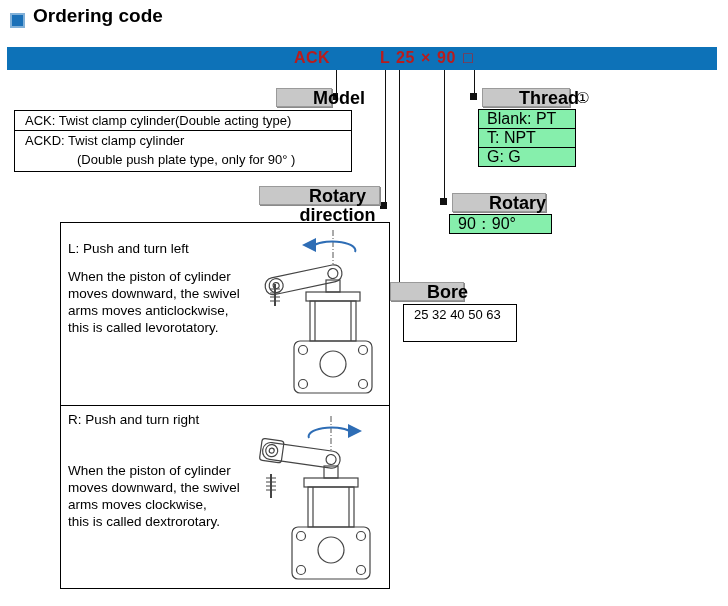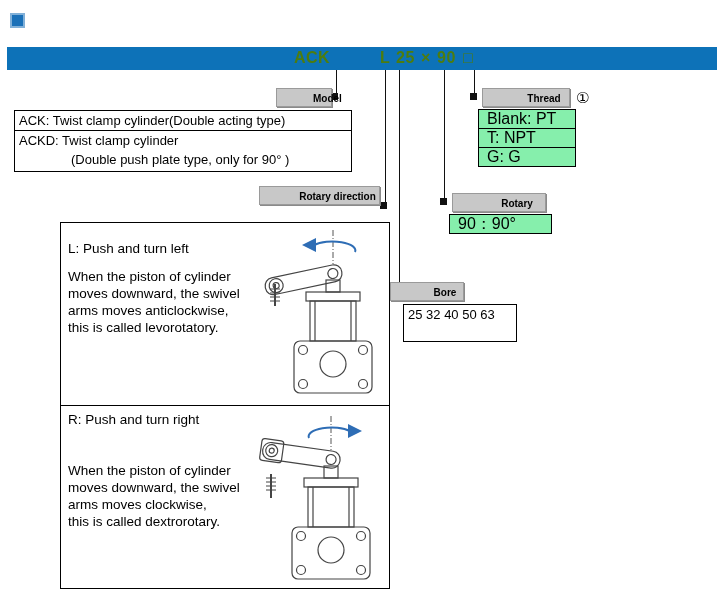--- a/index.html
+++ b/index.html
@@ -12,52 +12,53 @@
   body{font-family:"Liberation Sans","DejaVu Sans",sans-serif;color:#000;}
   #page{position:relative;width:728px;height:606px;background:#fff;overflow:hidden;}
 
   
   .hdr-icon{position:absolute;left:10px;top:13px;width:15px;height:15px;background:#1a70b8;
             box-shadow:inset 0 0 0 2px rgba(255,255,255,.45), inset 0 0 0 4px #1a70b8;}
   .page-title{position:absolute;left:33px;top:5px;font-size:19px;font-weight:bold;}
 
   
   .banner{position:absolute;left:7px;top:47px;width:710px;height:23px;background:var(--banner-bg);}
-  .code-seg{position:absolute;top:49px;color:#4d7c0f;font-weight:bold;font-size:16px;letter-spacing:.5px;z-index:3;}
+  .code-seg{position:absolute;top:49px;color:#b91c1c;font-weight:bold;font-size:16px;letter-spacing:.5px;z-index:3;}
 
   
   .vline{position:absolute;width:1px;background:var(--line-color);}
   .jsq{position:absolute;width:7px;height:7px;background:var(--line-color);}
 
   
   .glabel{position:absolute;height:19px;line-height:19px;background:var(--label-bg);
           border:1px solid #9a9a9a;box-shadow:1px 1px 0 #8a8a8a;
-          font-weight:bold;font-size:10px;text-align:center;box-sizing:border-box;padding-left:36px;}
+          font-weight:bold;font-size:18px;text-align:center;box-sizing:border-box;padding-left:36px;}
   .circnum{position:absolute;font-size:15px;line-height:19px;}
 
   
   .wbox{position:absolute;border:1px solid #000;background:#fff;box-sizing:border-box;
-        font-size:13px;line-height:19px;padding:0 4px;}
+        font-size:13px;line-height:19px;padding:0 10px;}
   .tcell{border:1px solid #000;background:#86efac;box-sizing:border-box;height:20px;line-height:18px;
          font-size:16px;padding:0 8px;margin-top:-1px;}
   .tcol{position:absolute;}
 
   
   .bigbox{position:absolute;left:60px;top:222px;width:330px;height:367px;border:1px solid #000;box-sizing:border-box;background:#fff;}
   .hdiv{position:absolute;left:60px;top:405px;width:330px;height:1px;background:#000;}
   .sec-title{position:absolute;font-size:13.5px;}
   .desc{position:absolute;font-size:13.5px;line-height:17px;white-space:pre-line;}
   .drawing{position:absolute;}
 </style>
 </head>
 <body>
 
 <div id="page">
 
   <div class="hdr-icon"></div>
+  <div class="page-title">Ordering code</div>
 
   <div class="banner"></div>
   <span class="code-seg" style="left:294px">ACK</span>
   <span class="code-seg" style="left:380px">L</span>
   <span class="code-seg" style="left:396px">25</span>
   <span class="code-seg" style="left:421px">×</span>
   <span class="code-seg" style="left:437px">90</span>
   <span class="code-seg" style="left:463px">□</span>
 
   <div class="vline" style="left:336px;top:70px;height:24px"></div>

